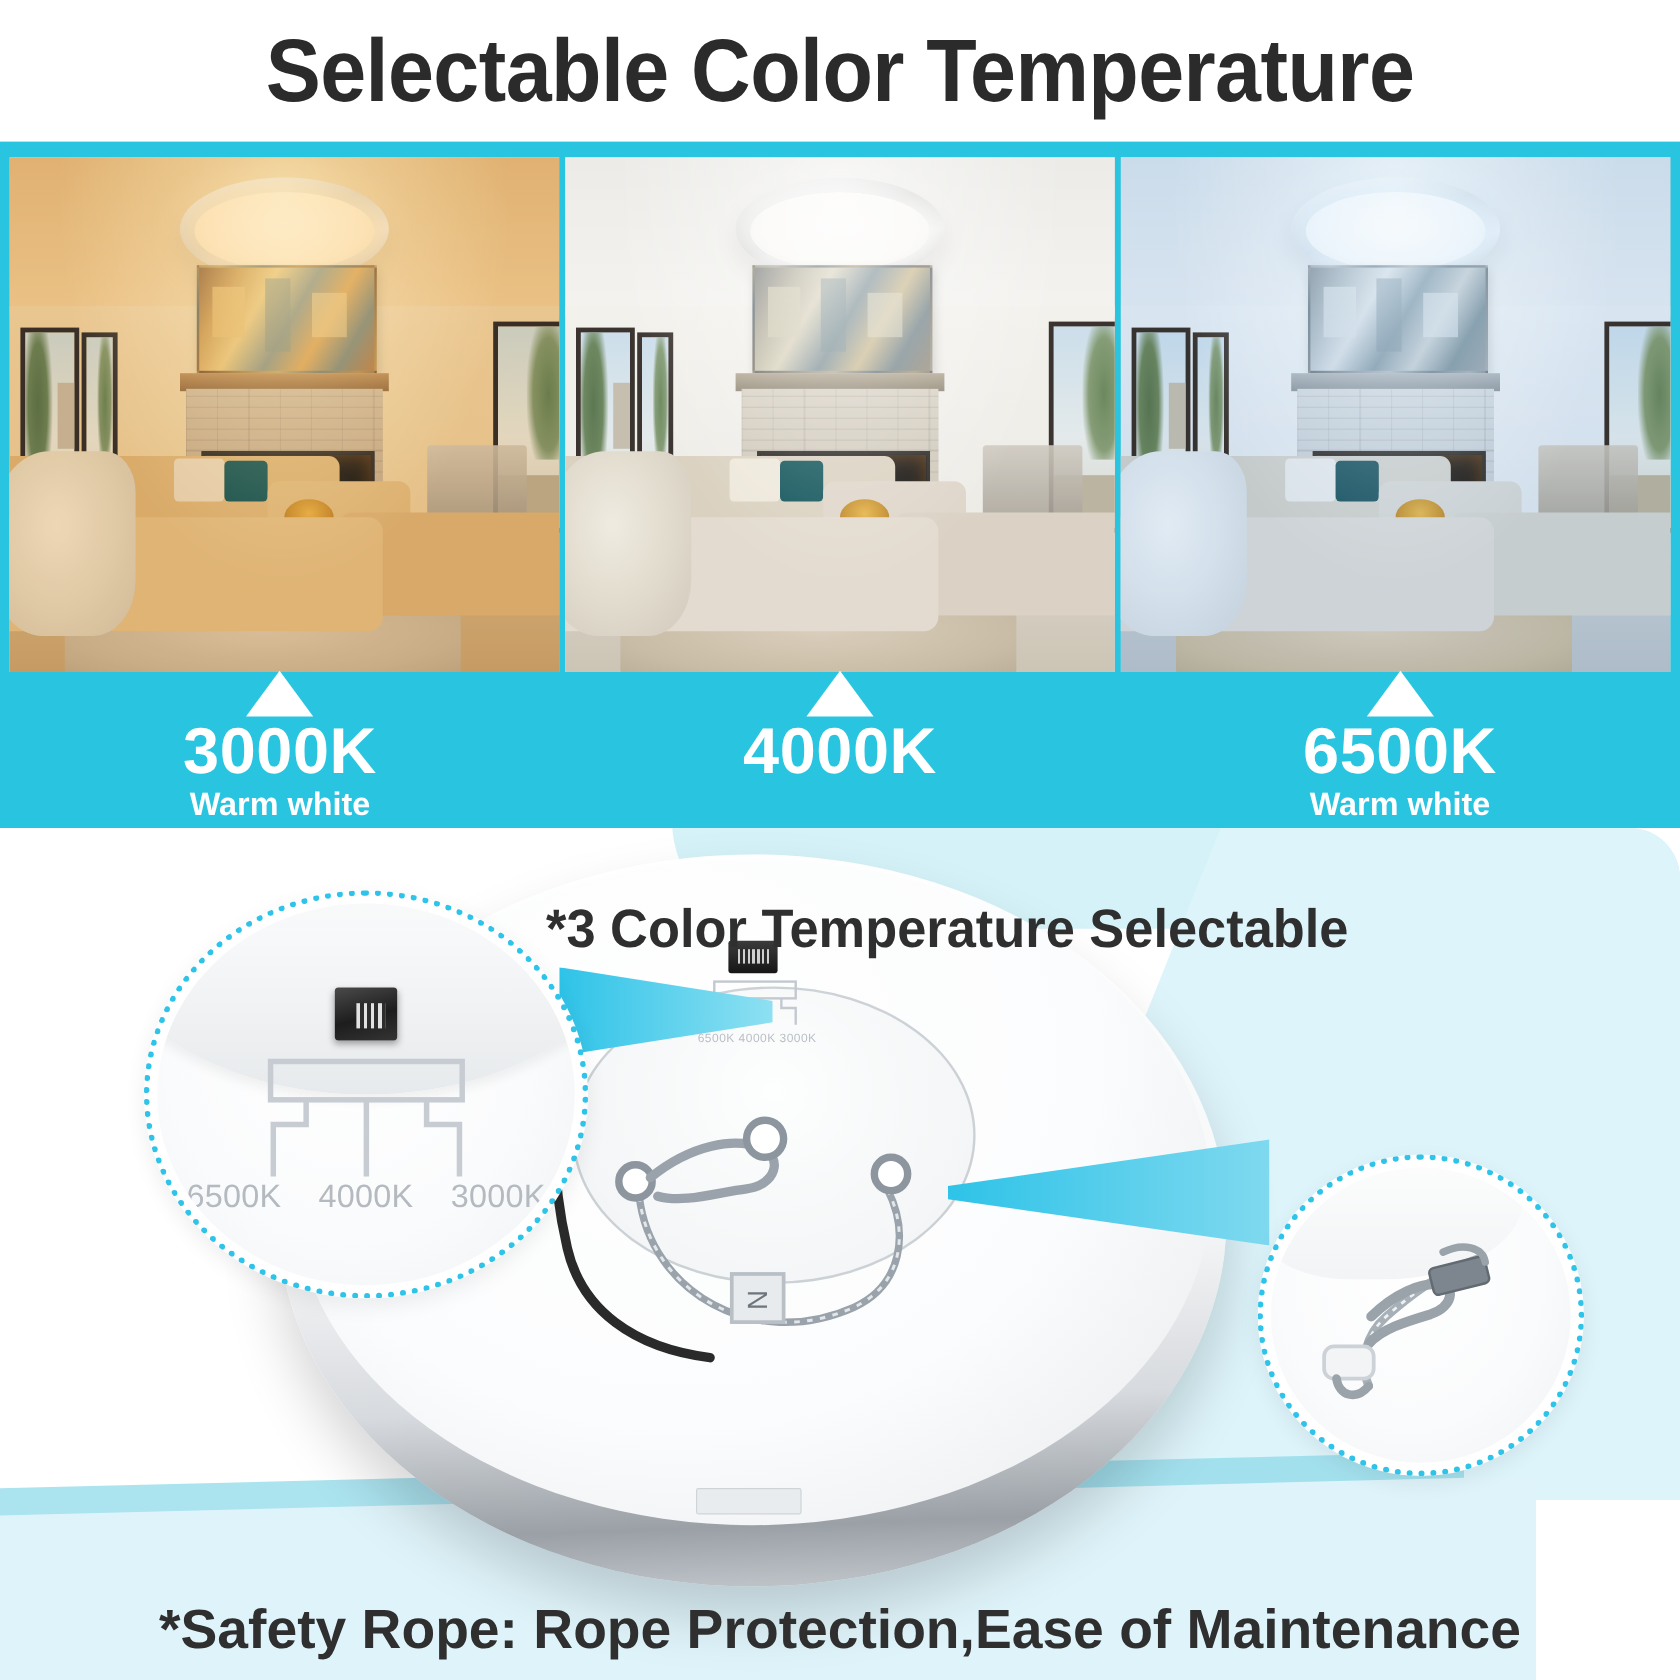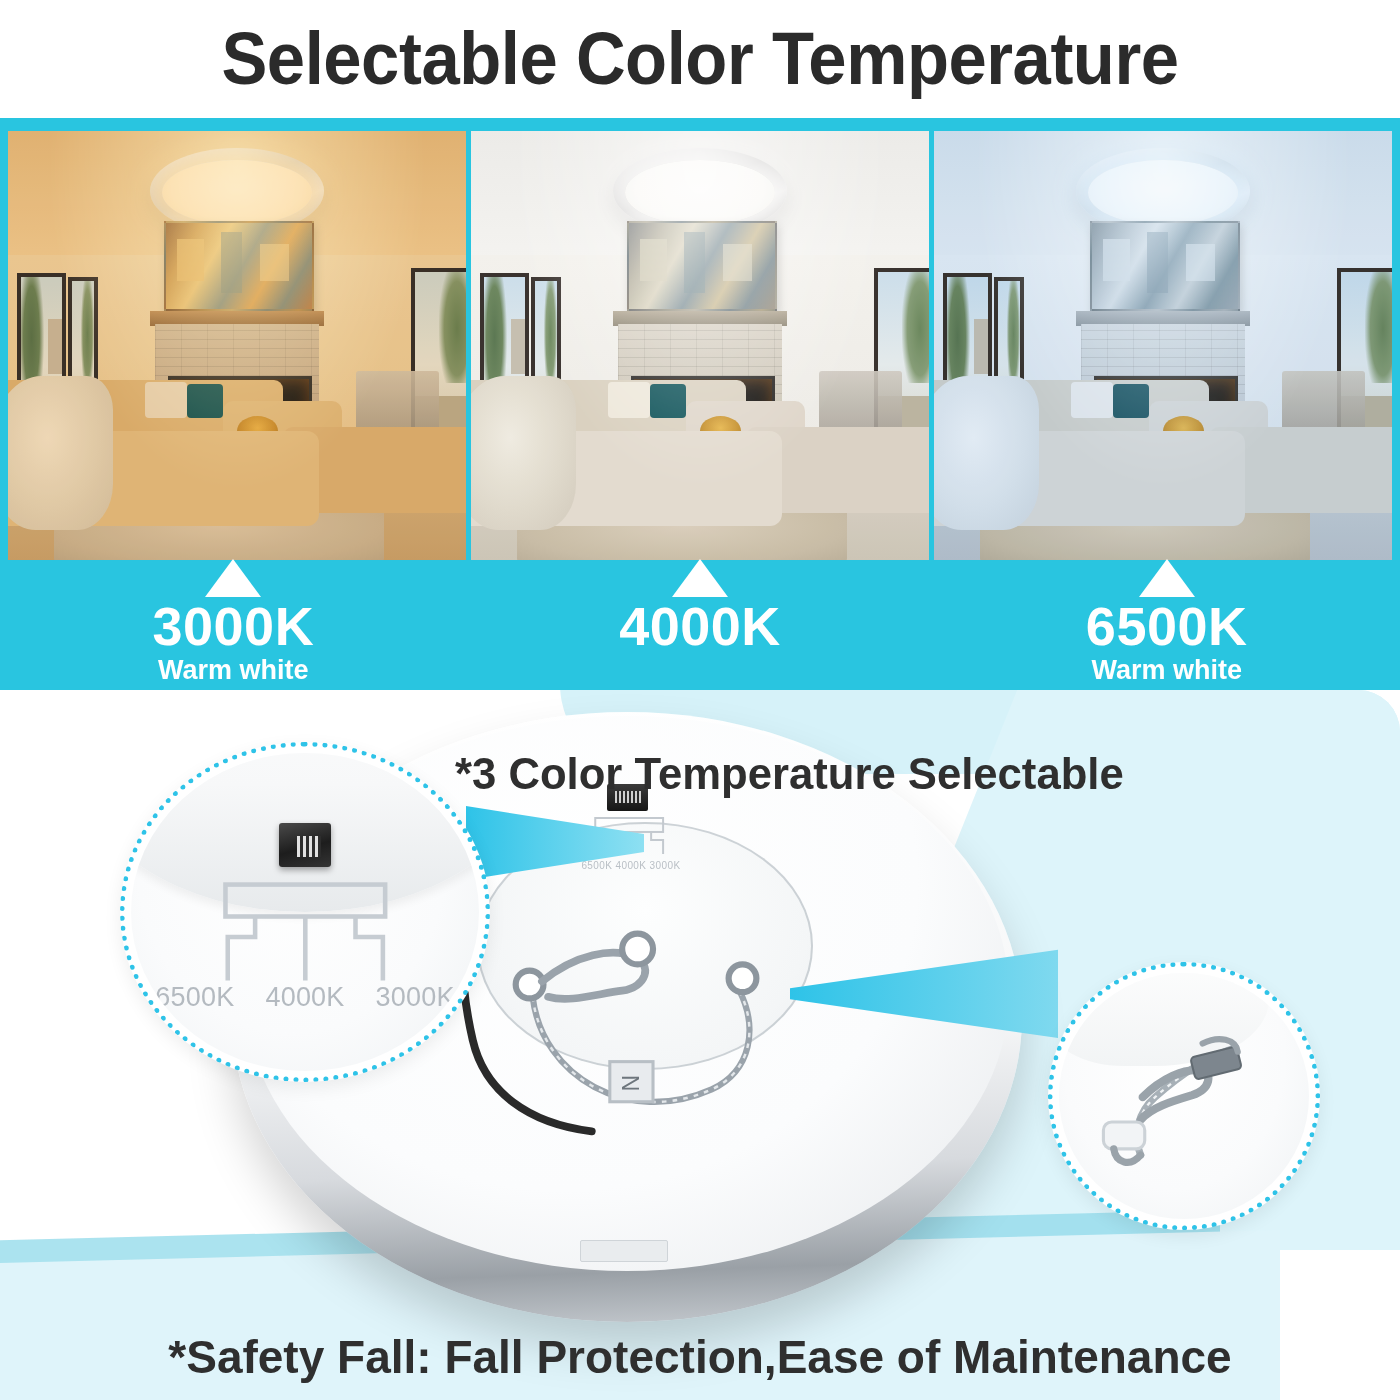--- a/index.html
+++ b/index.html
@@ -536,15 +536,15 @@
           <rect x="108" y="52" width="46" height="22" rx="4" fill="#7d868e" stroke="#626b72" stroke-width="2" transform="rotate(-14 131 63)"></rect>
           <path d="M118 44 C 134 36, 150 40, 152 52" stroke="#9aa3aa" stroke-width="6" stroke-linecap="round"></path>
           <rect x="22" y="120" width="40" height="26" rx="8" fill="#f2f4f6" stroke="#ccd2d7" stroke-width="3"></rect>
           <path d="M58 152 C 48 164, 34 160, 32 146" stroke="#9aa3aa" stroke-width="7" stroke-linecap="round"></path>
         </svg>
       </div>
     </div>
   </div>
 
   <div class="h-selectable">*3 Color Temperature Selectable</div>
-  <div class="h-safety">*Safety Fall: Fall Protection,Ease of Maintenance</div>
+  <div class="h-safety">*Safety Rope: Rope Protection,Ease of Maintenance</div>
 
 </div>
 
 </body></html>

